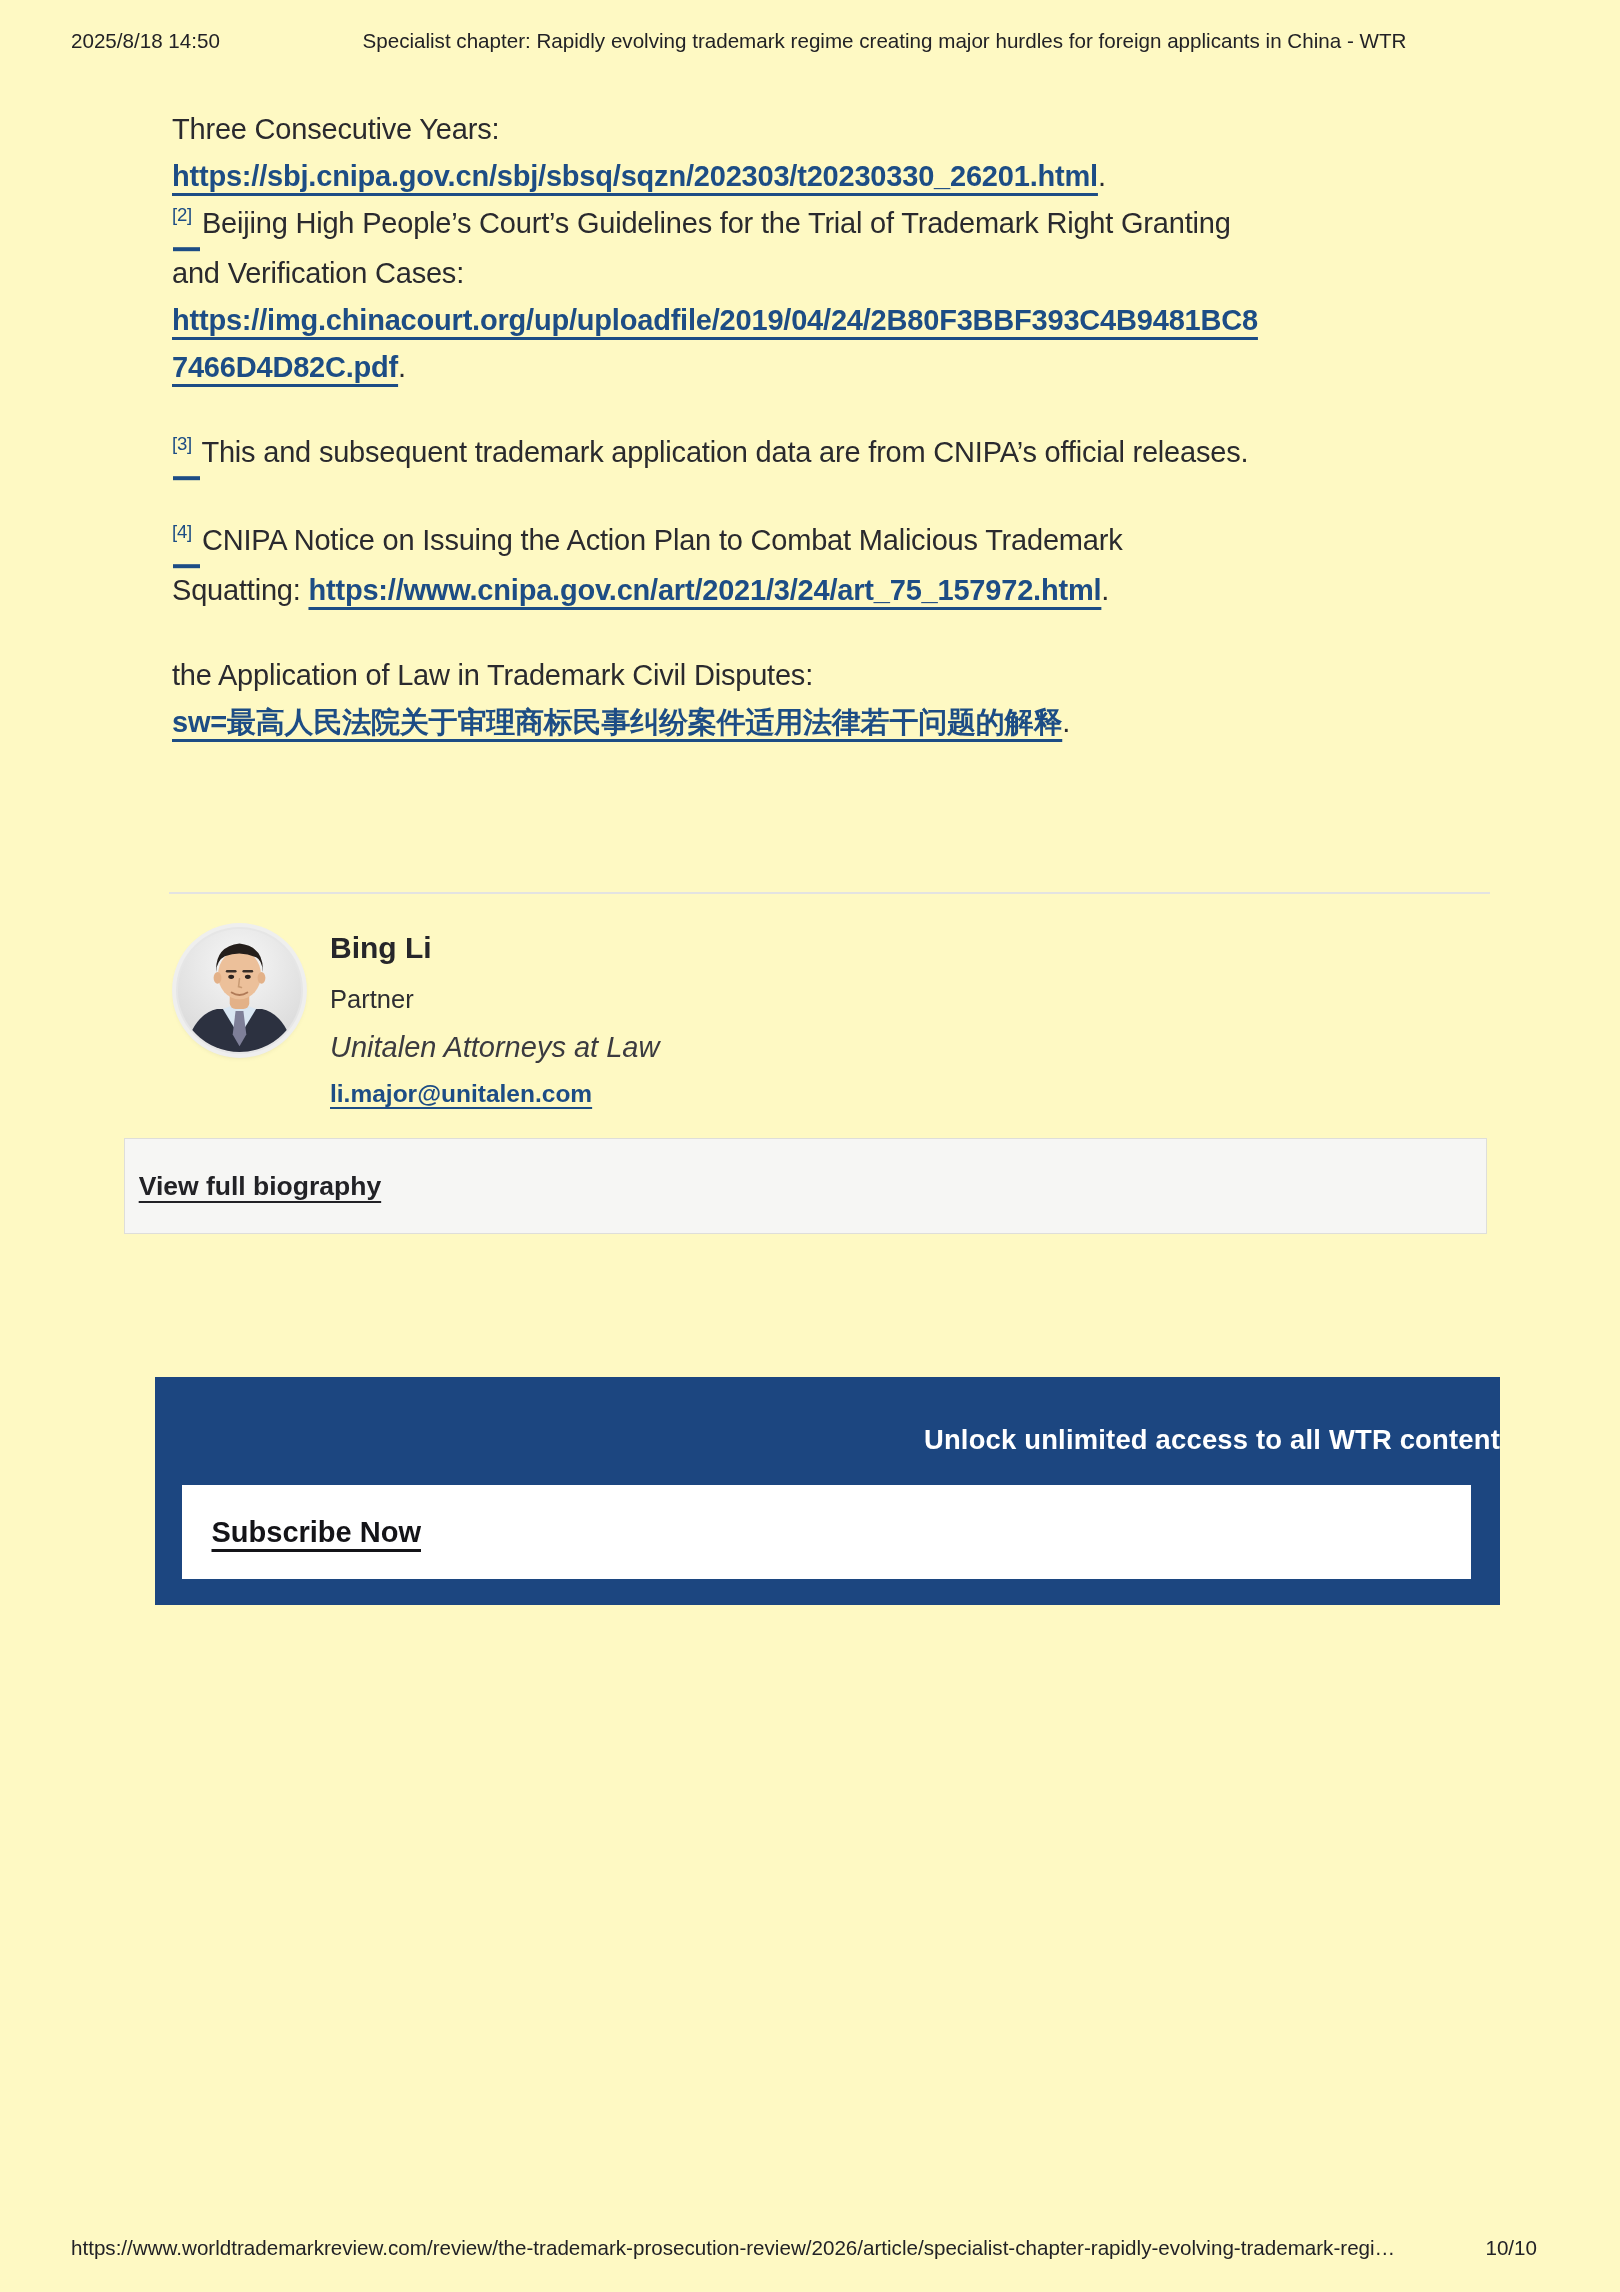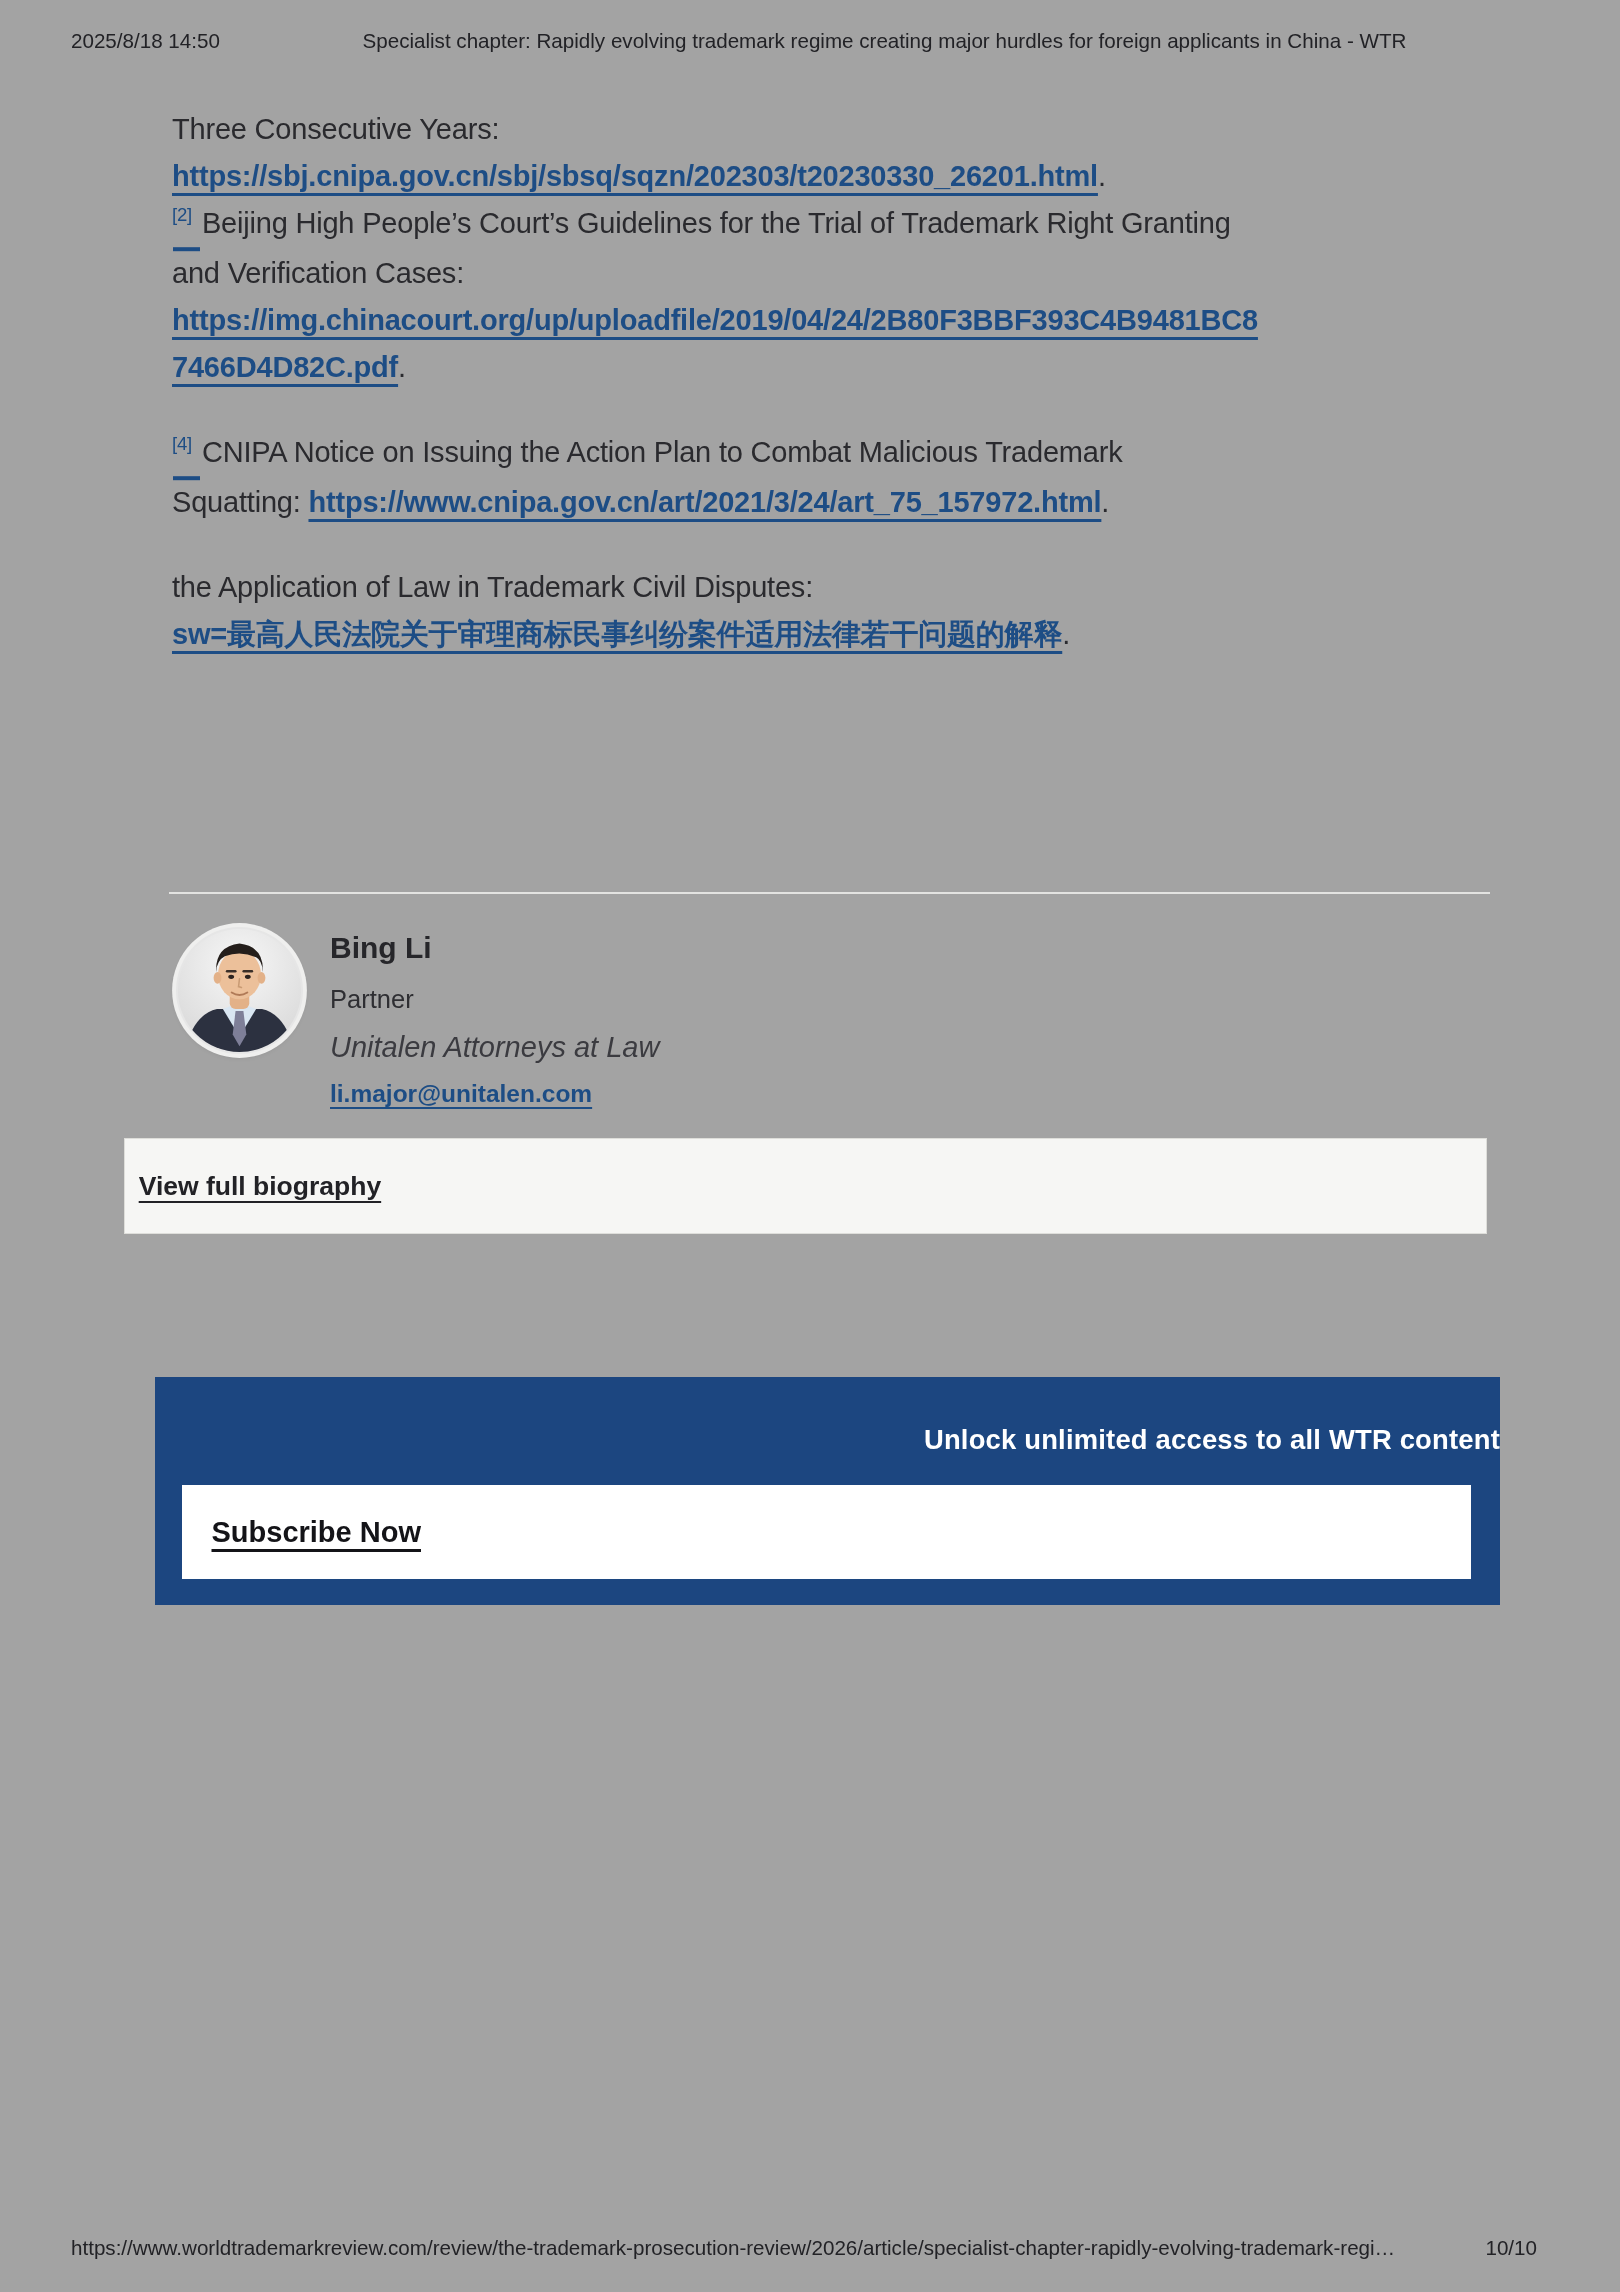--- a/index.html
+++ b/index.html
@@ -1,17 +1,17 @@
 <!DOCTYPE html>
 <html><head>
 <meta charset="utf-8">
 <style>
   html,body{margin:0;padding:0;background:#ffffff;}
   #canvas{
-    position:relative;width:1620px;height:2293px;background:#a3a3a3;overflow:hidden;
+    position:relative;width:1620px;height:2293px;background:#fef9c3;overflow:hidden;
     font-family:"Liberation Sans","DejaVu Sans",sans-serif;color:#2a2a2e;
   }
 
   
   .print-header{
     position:absolute;top:29px;left:71px;right:71px;display:flex;align-items:flex-start;
     font-size:20.6px;color:#222226;
   }
   .ph-date{white-space:nowrap;}
   .ph-title{flex:1;text-align:center;white-space:nowrap;overflow:hidden;}
@@ -101,20 +101,23 @@
   <div class="footnotes">
       <div class="fn-para">
         <div class="fn-line"><span class="fn-text">Three Consecutive Years:</span></div>
         <div class="fn-line"><a class="fn-link">https://sbj.cnipa.gov.cn/sbj/sbsq/sqzn/202303/t20230330_26201.html</a><span class="fn-text">.</span></div>
         <div class="fn-line"><span class="fn-sup">[2]</span><span class="fn-text"> Beijing High People’s Court’s Guidelines for the Trial of Trademark Right Granting</span></div>
         <div class="fn-line"><span class="fn-text">and Verification Cases:</span></div>
         <div class="fn-line"><a class="fn-link">https://img.chinacourt.org/up/uploadfile/2019/04/24/2B80F3BBF393C4B9481BC8</a></div>
         <div class="fn-line"><a class="fn-link">7466D4D82C.pdf</a><span class="fn-text">.</span></div>
       </div>
       <div class="fn-para">
+        <div class="fn-line"><span class="fn-sup">[3]</span><span class="fn-text"> This and subsequent trademark application data are from CNIPA’s official releases.</span></div>
+      </div>
+      <div class="fn-para">
         <div class="fn-line"><span class="fn-sup">[4]</span><span class="fn-text"> CNIPA Notice on Issuing the Action Plan to Combat Malicious Trademark</span></div>
         <div class="fn-line"><span class="fn-text">Squatting: </span><a class="fn-link">https://www.cnipa.gov.cn/art/2021/3/24/art_75_157972.html</a><span class="fn-text">.</span></div>
       </div>
       <div class="fn-para">
         <div class="fn-line"><span class="fn-text">the Application of Law in Trademark Civil Disputes:</span></div>
         <div class="fn-line"><a class="fn-link">sw=最高人民法院关于审理商标民事纠纷案件适用法律若干问题的解释</a><span class="fn-text">.</span></div>
       </div>
     </div>
 
   <div class="bio-divider"></div>

